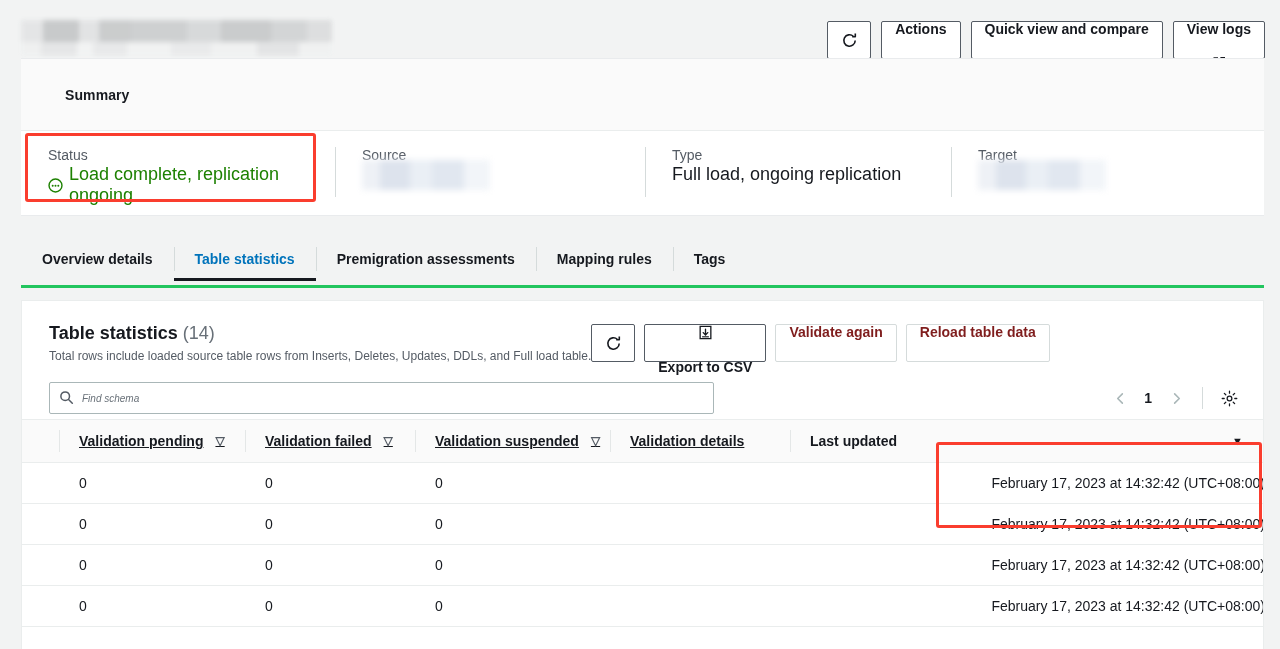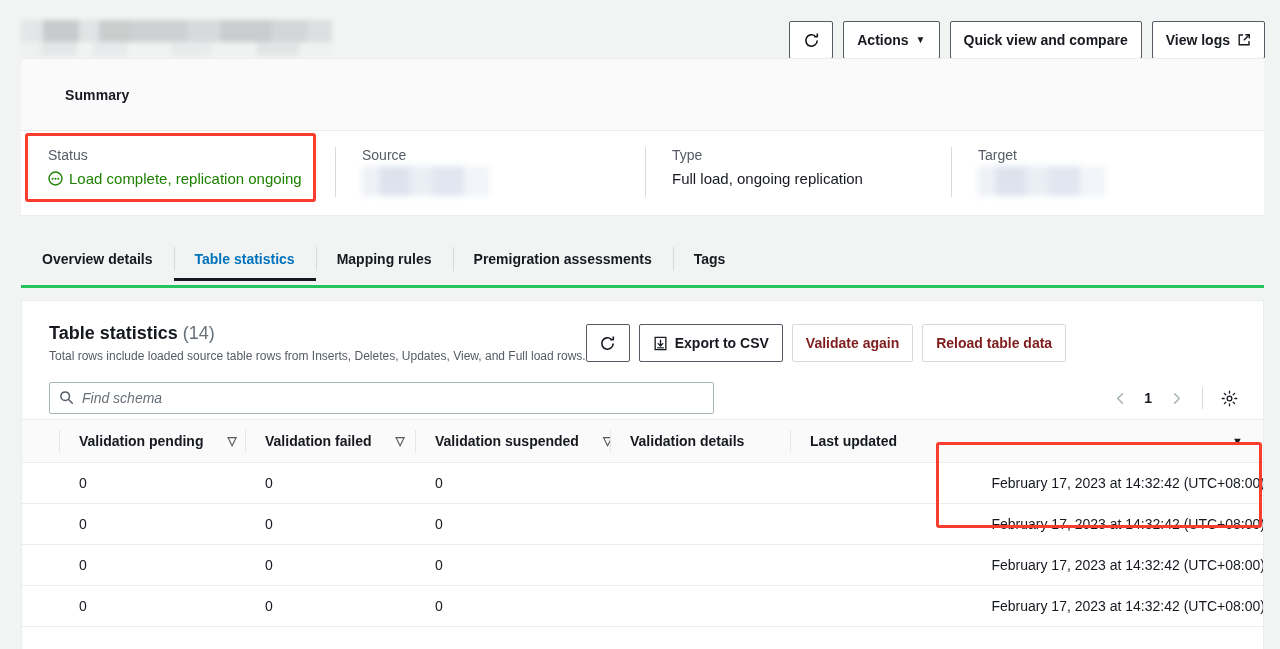--- a/index.html
+++ b/index.html
@@ -59,24 +59,25 @@
   .btn {
     border: 1px solid #545b64;
     border-radius: 2px;
     background: #ffffff;
     color: #16191f;
     font-family: "Liberation Sans", sans-serif;
     font-size: 14px;
     font-weight: bold;
     height: 38px;
     padding: 0 13px;
-    display: inline-flex; align-items: center; gap: 7px;
+    display: inline-flex; align-items: center; gap: 20px;
     cursor: pointer;
     white-space: nowrap;
     line-height: 1;
+    flex-direction: column;
   }
   .btn.icon-only { width: 44px; padding: 0; justify-content: center; }
   .btn.disabled {
     border-color: #d5dbdb; color: #7f1d1d; cursor: default;
   }
   .caret-down { font-size: 10px; line-height: 1; }
 
   svg.ic { display: block; }
   .summary-panel {
     position: absolute; left: 21px; top: 58px; width: 1243px; height: 158px;
@@ -100,22 +101,22 @@
     flex: 0 0 auto; padding-left: 27px; position: relative;
   }
   .sum-col.c1 { width: 314px; }
   .sum-col.c2 { width: 306px; }
   .sum-col.c3 { width: 310px; }
   .sum-col.c4 { width: 300px; }
   .sum-col.div::before {
     content: ""; position: absolute; left: 0; top: 0; width: 1px; height: 50px;
     background: #d5dbdb;
   }
-  .sum-label { font-size: 14px; color: #545b64; margin-bottom: 7px; }
-  .sum-value { font-size: 15px; color: #16191f; }
+  .sum-label { font-size: 14px; color: #545b64; margin-bottom: 1px; }
+  .sum-value { font-size: 18px; color: #16191f; }
   .status-value {
     color: #1d8102; display: inline-flex; align-items: center; gap: 6px;
   }
   .redacted-val {
     width: 128px; height: 30px;
     background:
       linear-gradient(90deg,
         #eef1f6 0px, #eef1f6 18px,
         #dde3ed 18px, #dde3ed 48px,
         #eaeff5 48px, #eaeff5 70px,
@@ -174,21 +175,21 @@
   .search-wrap {
     position: relative; width: 665px; height: 32px;
   }
   .search-wrap svg {
     position: absolute; left: 10px; top: 8px;
   }
   .search-input {
     width: 100%; height: 32px;
     border: 1px solid #aab7b8; border-radius: 2px;
     padding: 0 10px 0 32px;
-    font-family: "Liberation Sans", sans-serif; font-size: 14px;
+    font-family: "Liberation Sans", sans-serif; font-size: 10px;
     color: #16191f; background: #fff;
   }
   .search-input::placeholder { color: #687078; font-style: italic; }
 
   .pager { display: flex; align-items: center; gap: 2px; }
   .pg-btn {
     width: 30px; height: 30px; display: flex; align-items: center;
     justify-content: center; cursor: pointer;
   }
   .pg-num { font-size: 14px; font-weight: bold; color: #16191f; padding: 0 7px; }
@@ -215,21 +216,21 @@
     text-align: left;
     font-size: 14px; font-weight: bold; color: #16191f;
     padding: 0 0 0 20px;
     white-space: nowrap;
     position: relative;
   }
   table.stats thead th.sep::before {
     content: ""; position: absolute; left: 0; top: 10px; width: 1px; height: 22px;
     background: #e4e7e7;
   }
-  .th-inner { display: flex; align-items: center; gap: 24px; }
+  .th-inner { display: flex; align-items: center; gap: 12px; text-decoration: underline; }
   .sort-out { color: #545b64; font-size: 12px; line-height: 1; }
   .sort-solid { color: #16191f; font-size: 11px; line-height: 1; }
   .th-last { display: flex; align-items: center; justify-content: space-between; padding-right: 22px; }
 
   table.stats tbody td {
     border-bottom: 1px solid #eaeded;
     height: 41px;
     padding: 0 0 0 20px;
     color: #16191f;
     white-space: nowrap;
@@ -350,39 +351,39 @@
 </section>
 
 <nav class="tabs">
   <div class="tab">
     <span>Overview details</span>
   </div>
   <div class="tab active">
     <span>Table statistics</span>
   </div>
   <div class="tab">
+    <span>Premigration assessments</span>
+  </div>
+  <div class="tab">
     <span>Mapping rules</span>
-  </div>
-  <div class="tab">
-    <span>Premigration assessments</span>
   </div>
   <div class="tab">
     <span>Tags</span>
   </div>
 </nav>
 
 <section class="table-panel">
 
   <div class="tp-head">
     <div>
       <div class="tp-title">
         <span>Table statistics</span>
         <span class="count">(14)</span>
       </div>
-      <div class="tp-desc">Total rows include loaded source table rows from Inserts, Deletes, Updates, View, and Full load rows.</div>
+      <div class="tp-desc">Total rows include loaded source table rows from Inserts, Deletes, Updates, DDLs, and Full load table.</div>
     </div>
 
     <div class="tp-actions">
       <button class="btn icon-only">
         <span>
           <svg class="ic" width="17" height="17" viewBox="0 0 17 17" fill="none" stroke="#16191f" stroke-width="1.6">
             <path d="M14.2 8.5a5.7 5.7 0 1 1-1.9-4.25"></path>
             <path d="M14.3 1.6v3.1h-3.1" stroke-linejoin="round"></path>
           </svg>
         </span>

